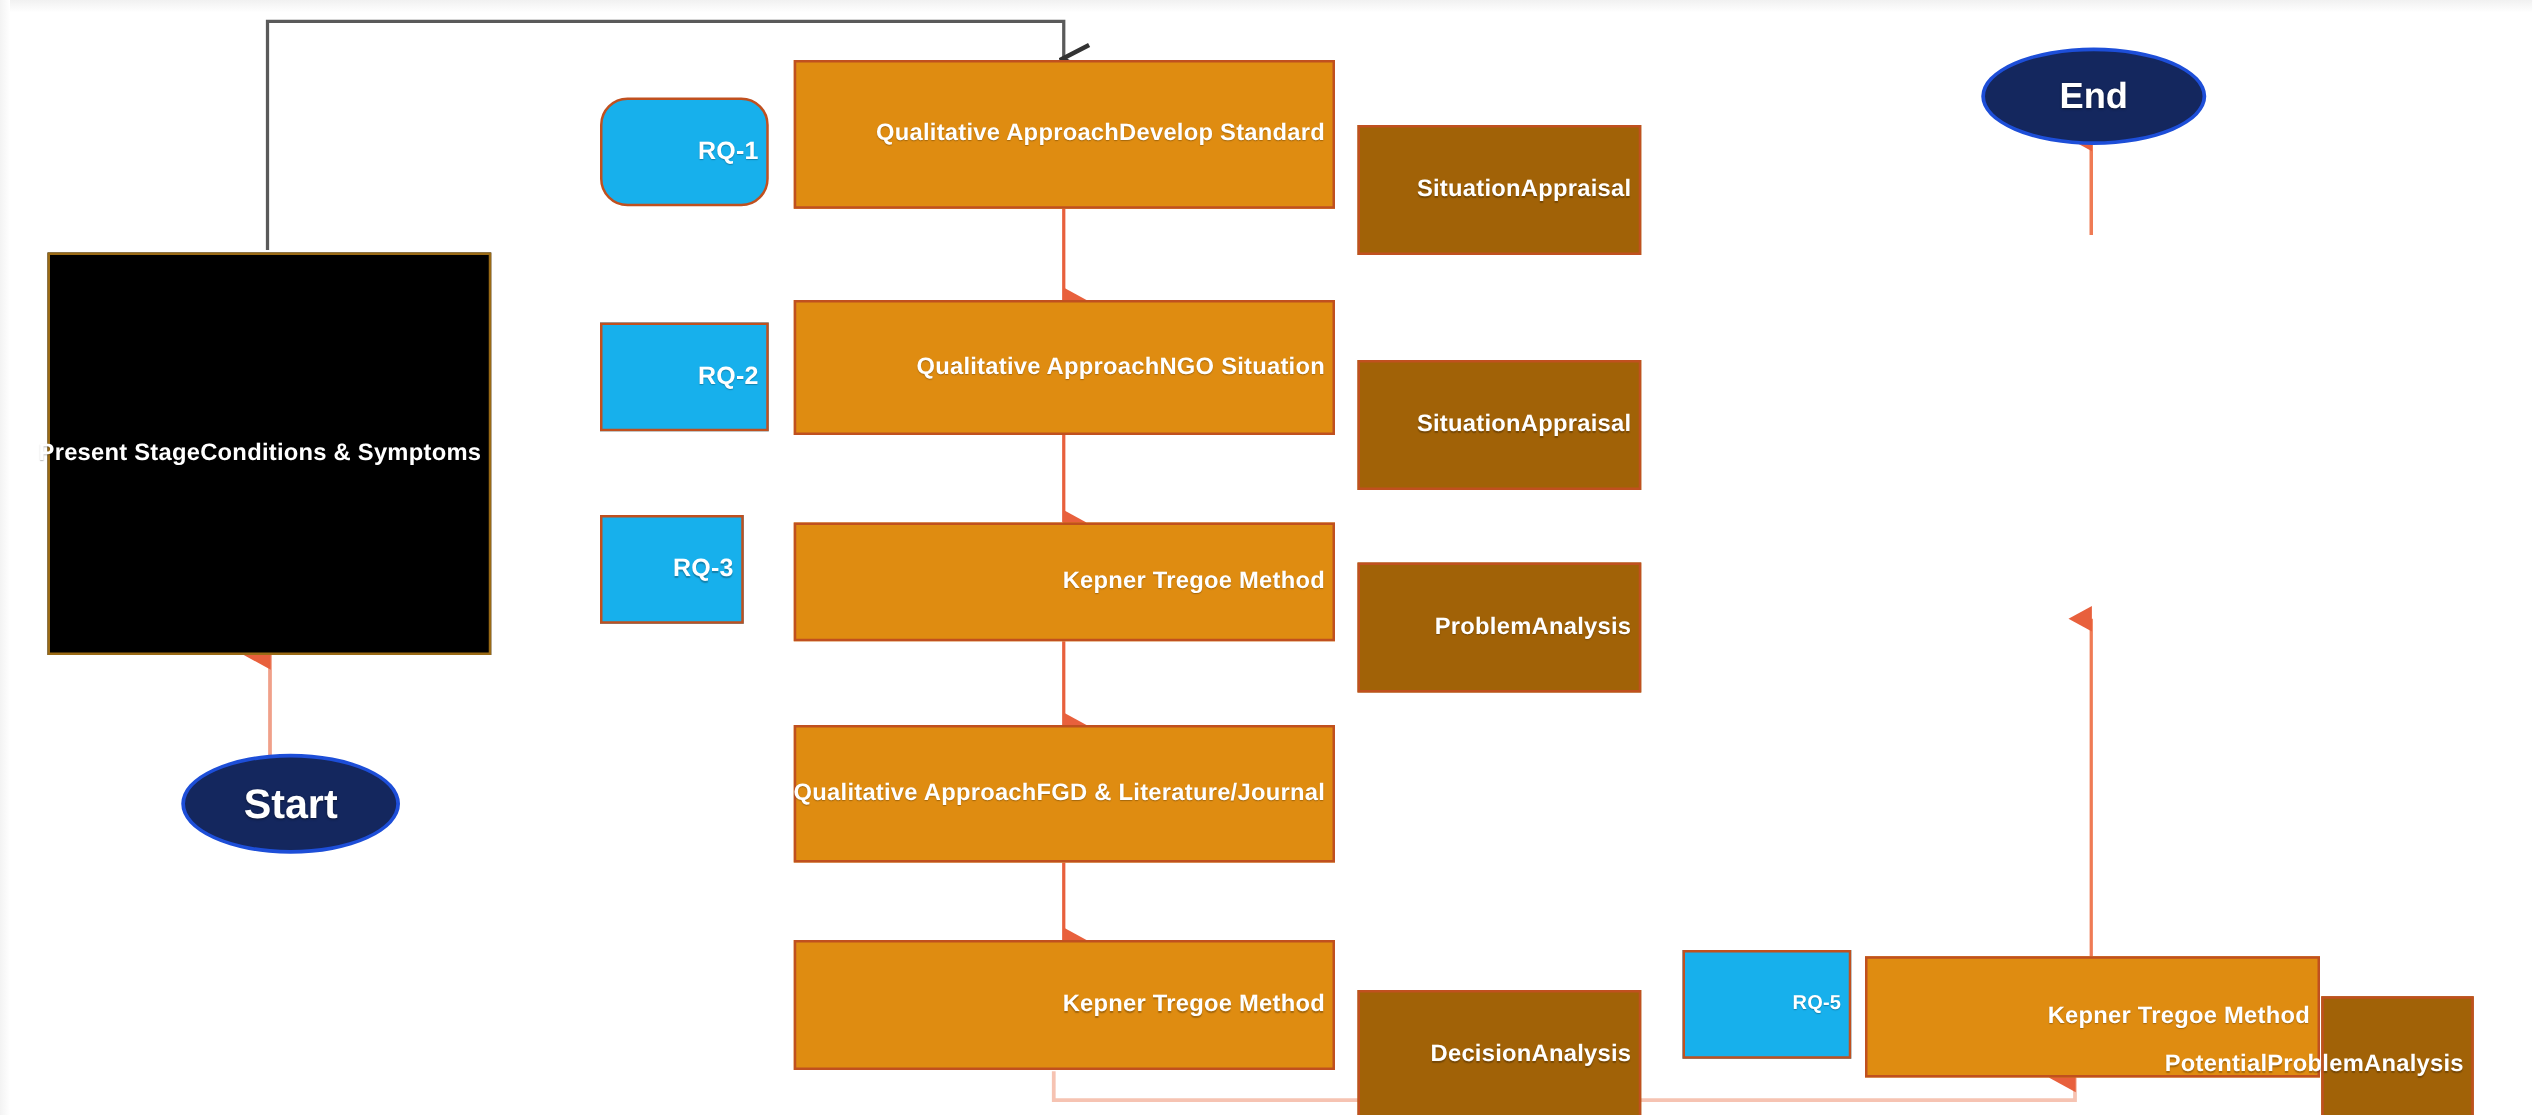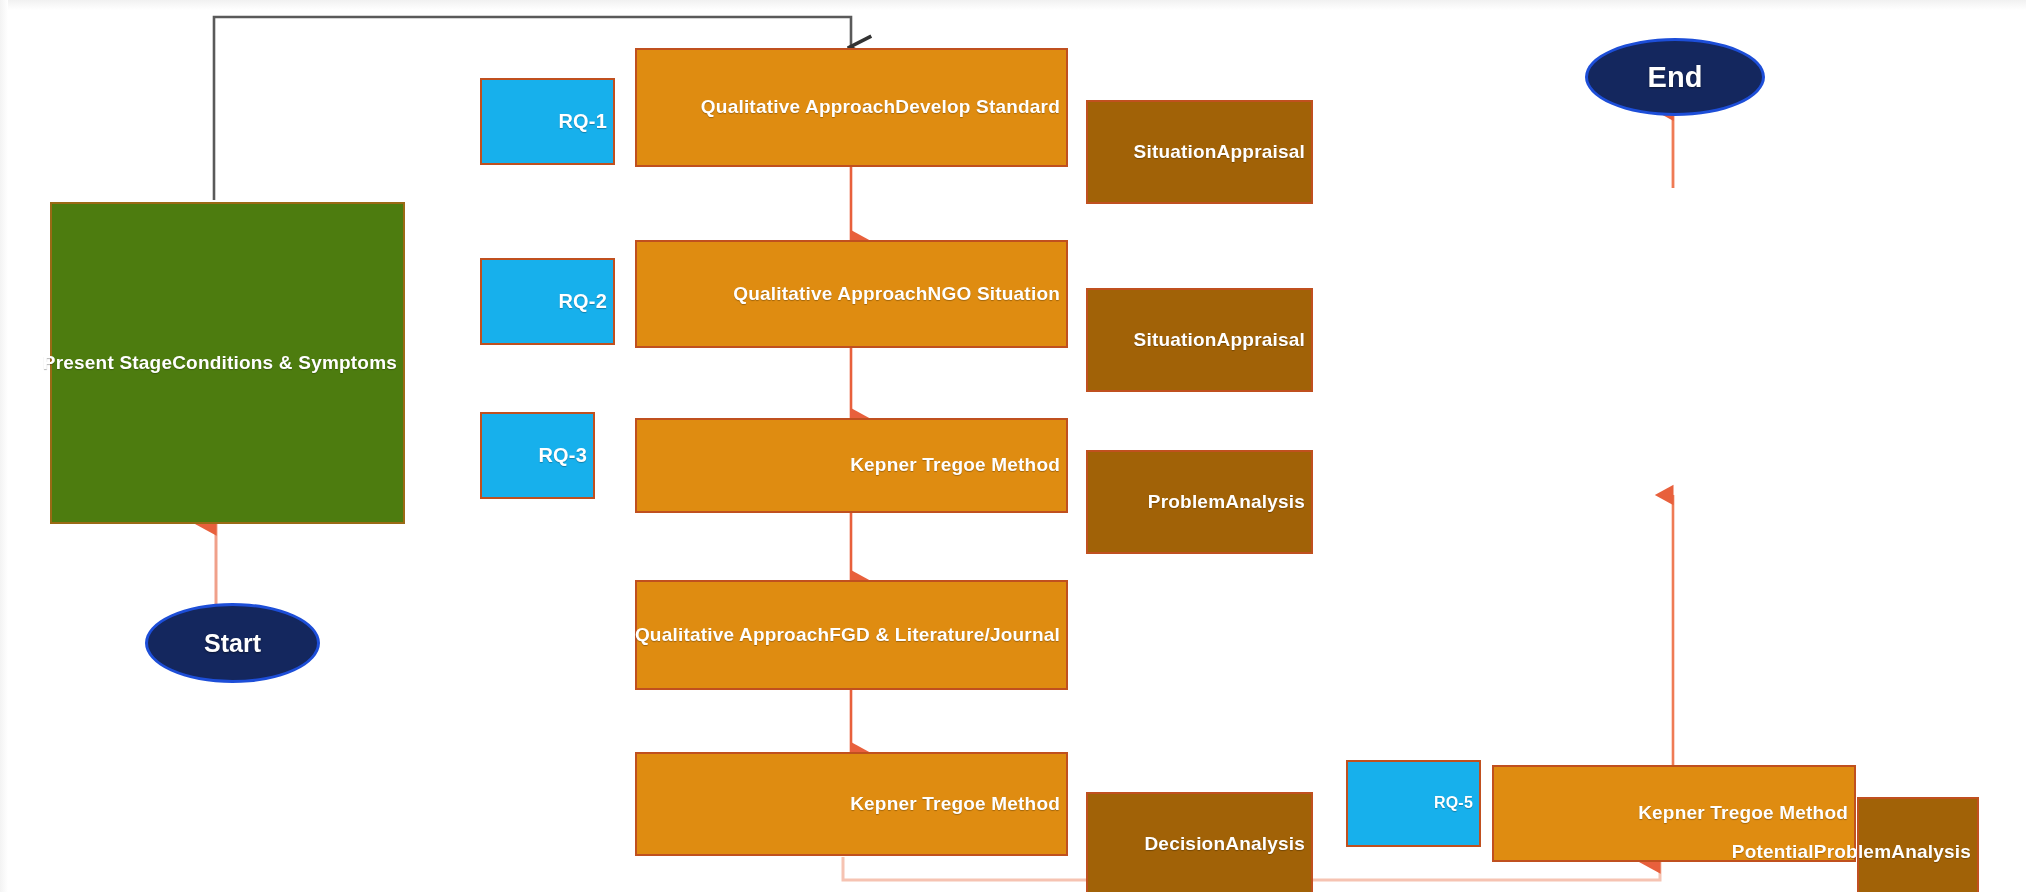--- a/index.html
+++ b/index.html
@@ -50,21 +50,21 @@
     padding: 4px 6px;
     border: 2px solid #c0501f;
     filter: blur(.25px);
   }
   .node .line { display: block; white-space: nowrap; }
   .node .gap { display: block; height: .85em; }
 
   .orange { background: #df8c11; }
   .green  { background: #a16207; margin-top: 40px; }
   .cyan   { background: #17b0ec; }
-  .lime   { background: #4d7c0f; border-color: #9a6a15; margin-left: 12px; }
+  .lime   { background: #000000; border-color: #9a6a15; }
   .blue   { background: #0d72c4; }
 
   .ellipse {
     position: absolute;
     box-sizing: border-box;
     display: flex;
     align-items: center;
     justify-content: center;
     background: #14275e;
     border: 3px solid #1d4ed8;
@@ -132,36 +132,36 @@
 
     <g>
       <path d="M1673,765 L1673,495" fill="none" stroke="#ef7b55" stroke-width="2.6" marker-end="url(#arrowSalmon)"></path>
     </g>
 
     <g>
       <path d="M1673,188 L1673,110" fill="none" stroke="#ef7b55" stroke-width="2.8" marker-end="url(#arrowSalmon)"></path>
     </g>
   </svg>
 
-  <div class="ellipse" style="left:145px; top:603px; width:175px; height:80px; font-size:25px;">
+  <div class="ellipse" style="left:145px; top:603px; width:175px; height:80px; font-size:33px;">
     <span>Start</span>
   </div>
 
   <div class="ellipse" style="left:1585px; top:38px; width:180px; height:78px; font-size:29px;">
     <span>End</span>
   </div>
 
   <div class="node lime" style="left:38px; top:202px; width:355px; height:322px; font-size:19px;">
     <span class="line">Present Stage</span>
     <span class="gap"></span>
     <span class="line">Conditions &amp; Symptoms</span>
   </div>
 
 
-  <div class="node cyan" style="left:480px; top:78px; width:135px; height:87px; font-size:20px;">
+  <div class="node cyan" style="left:480px; top:78px; width:135px; height:87px; font-size:20px;border-radius:22px;">
     <span class="line">RQ-1</span>
   </div>
   <div class="node orange" style="left:635px; top:48px; width:433px; height:119px; font-size:19px;">
     <span class="line">Qualitative Approach</span>
     <span class="line">Develop Standard</span>
   </div>
   <div class="node green" style="left:1086px; top:60px; width:227px; height:104px; font-size:19px;">
     <span class="line">Situation</span>
     <span class="line">Appraisal</span>
   </div>

